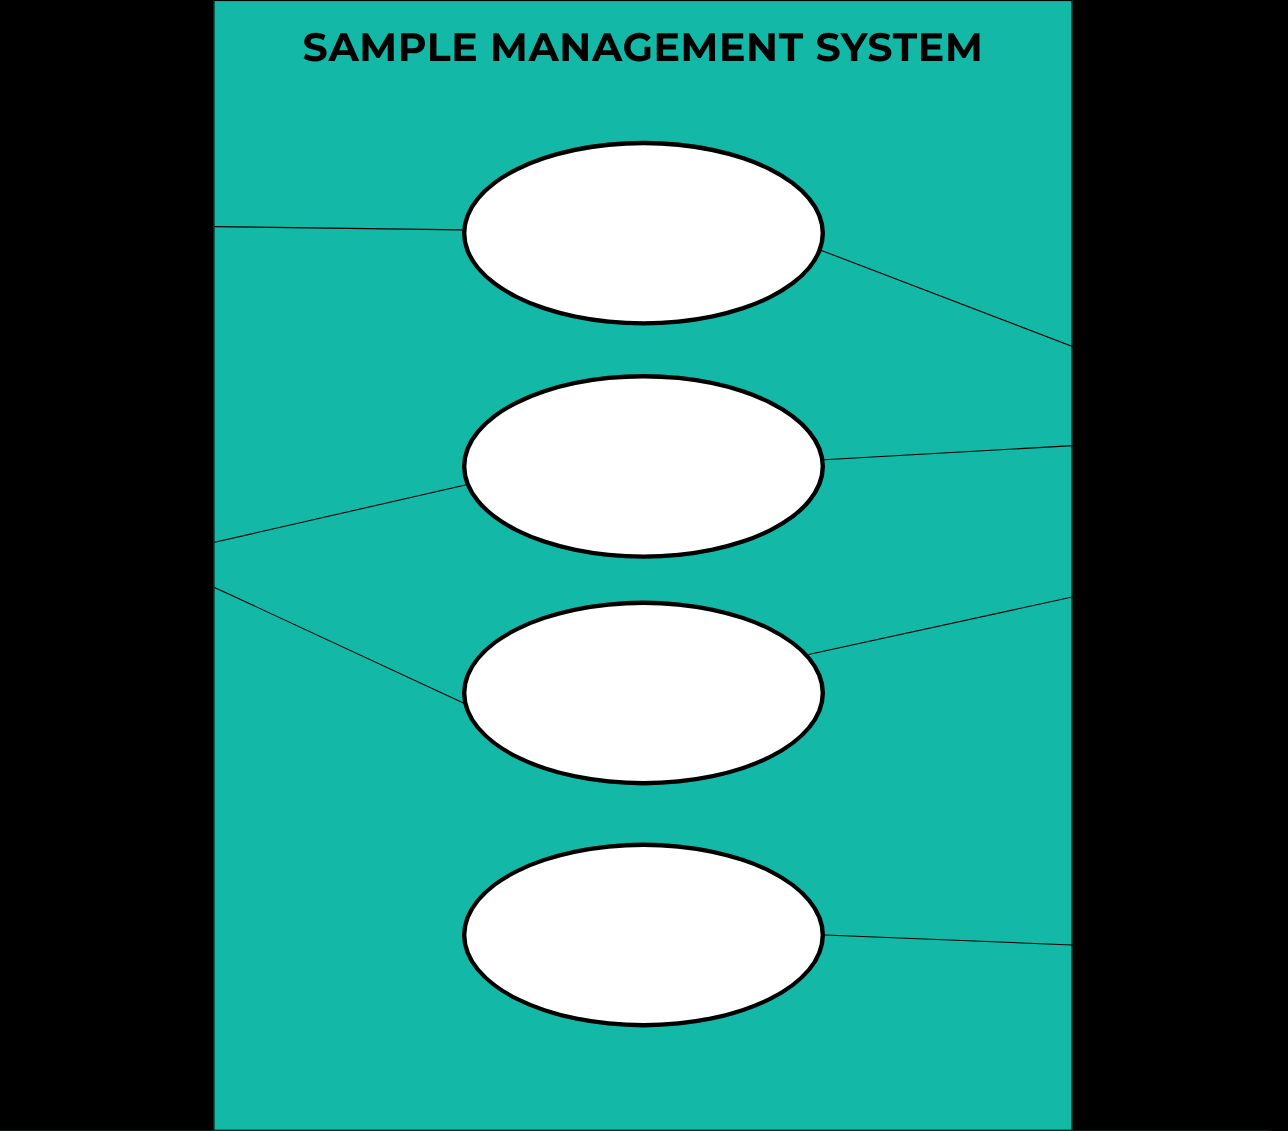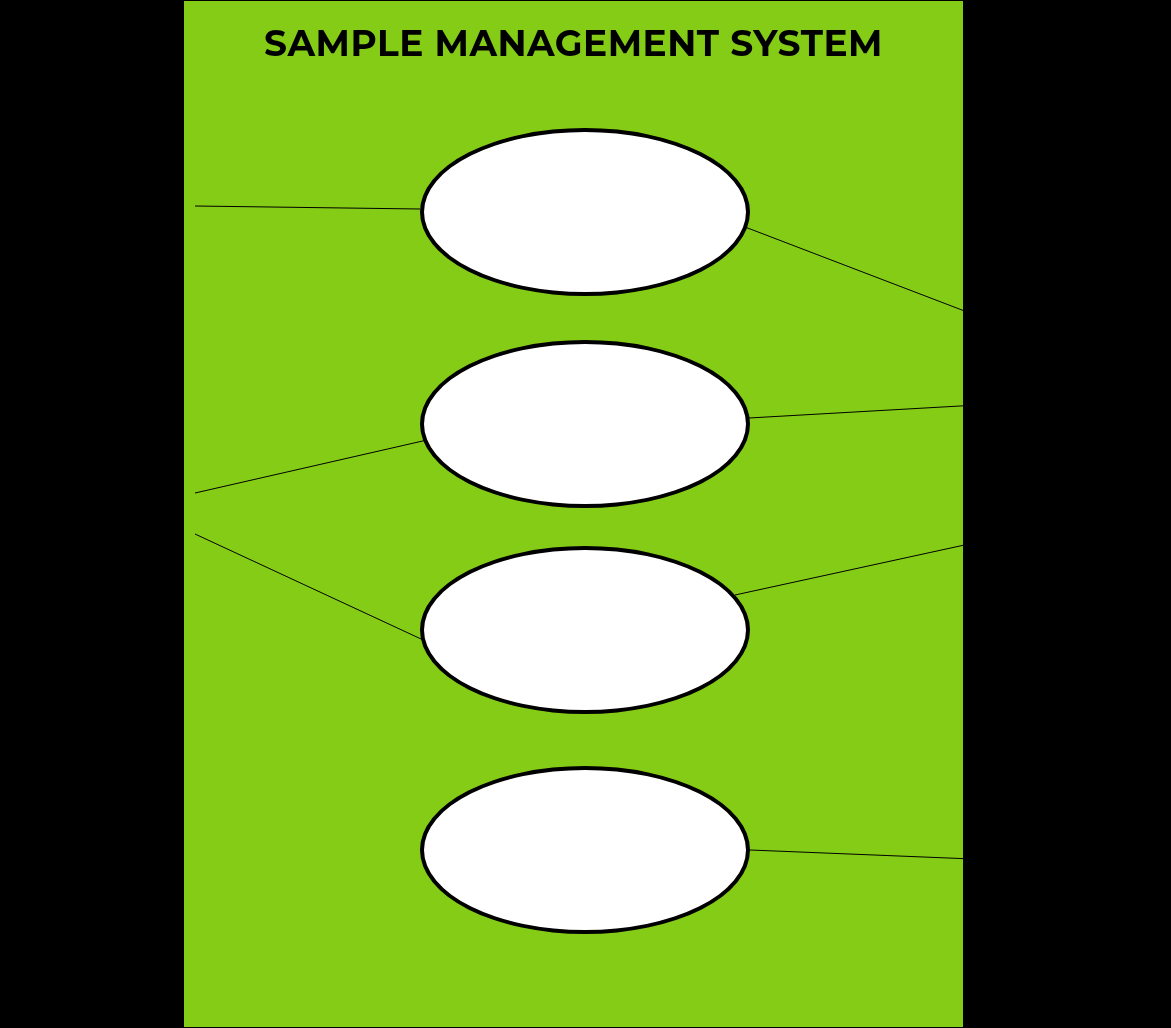--- a/index.html
+++ b/index.html
@@ -10,25 +10,25 @@
     body {
       width: 1171px;
       height: 1028px;
       background: #000000;
       font-family: 'Montserrat', 'Arial', sans-serif;
       position: relative;
       overflow: hidden;
     }
     .boundary-box {
       position: absolute;
-      left: 183px;
+      left: 194px;
       top: 0px;
       width: 781px;
       height: 1028px;
-      background: #84cc16;
+      background: #14b8a6;
       border: 1px solid #000000;
     }
     .title {
       position: absolute;
       top: 20px;
       left: 0;
       right: 0;
       text-align: center;
       font-size: 36px;
       font-weight: 700;

